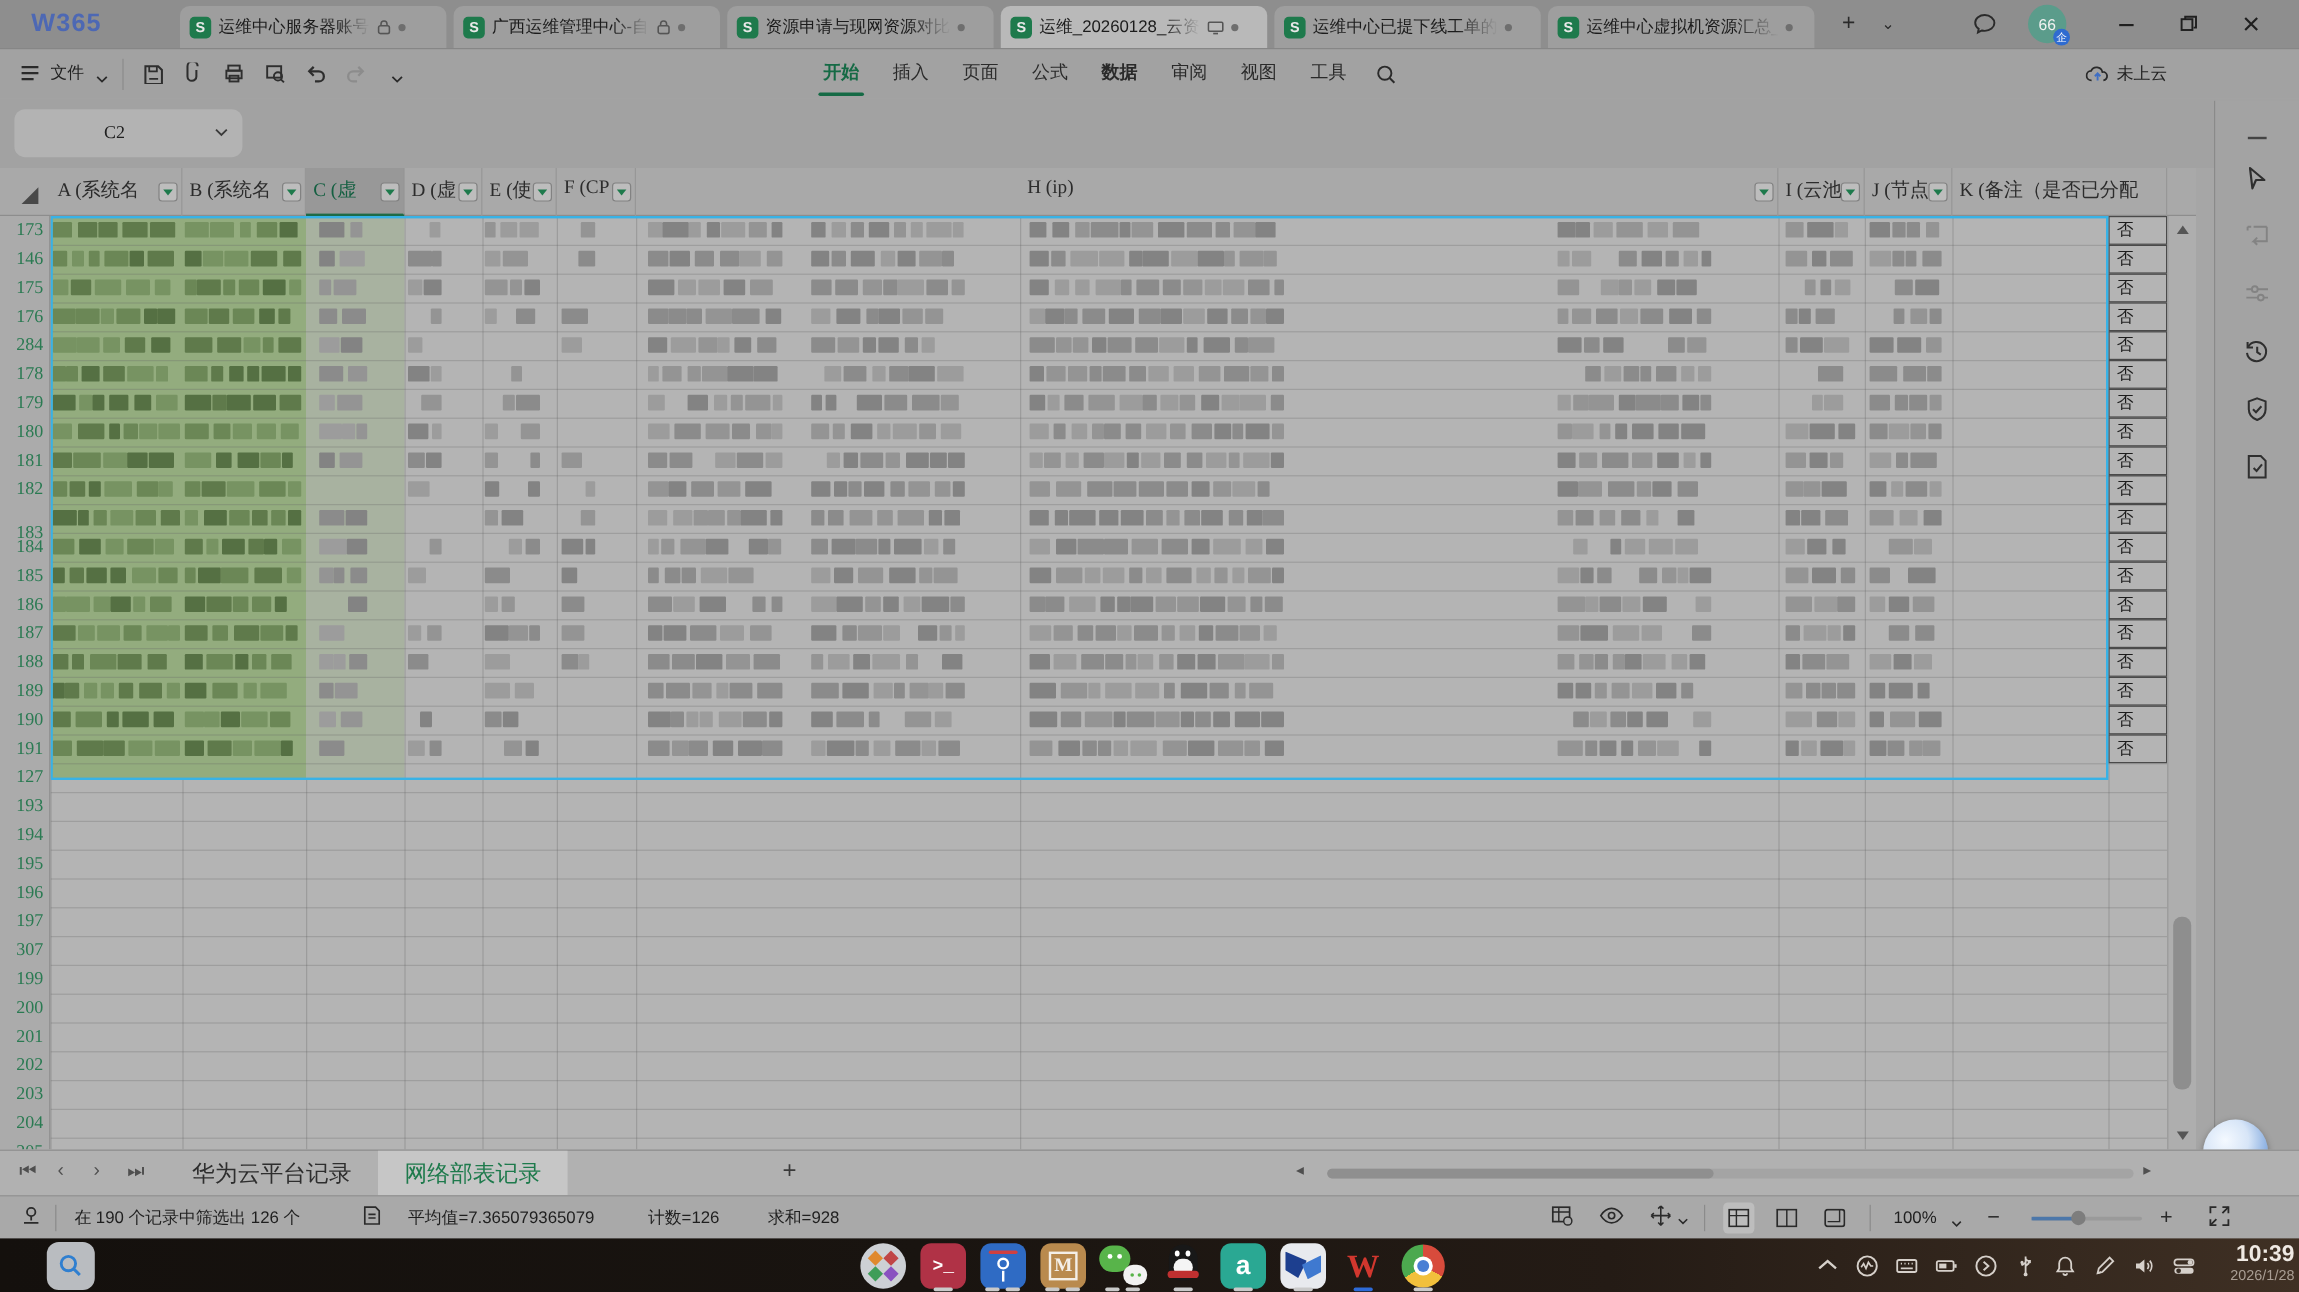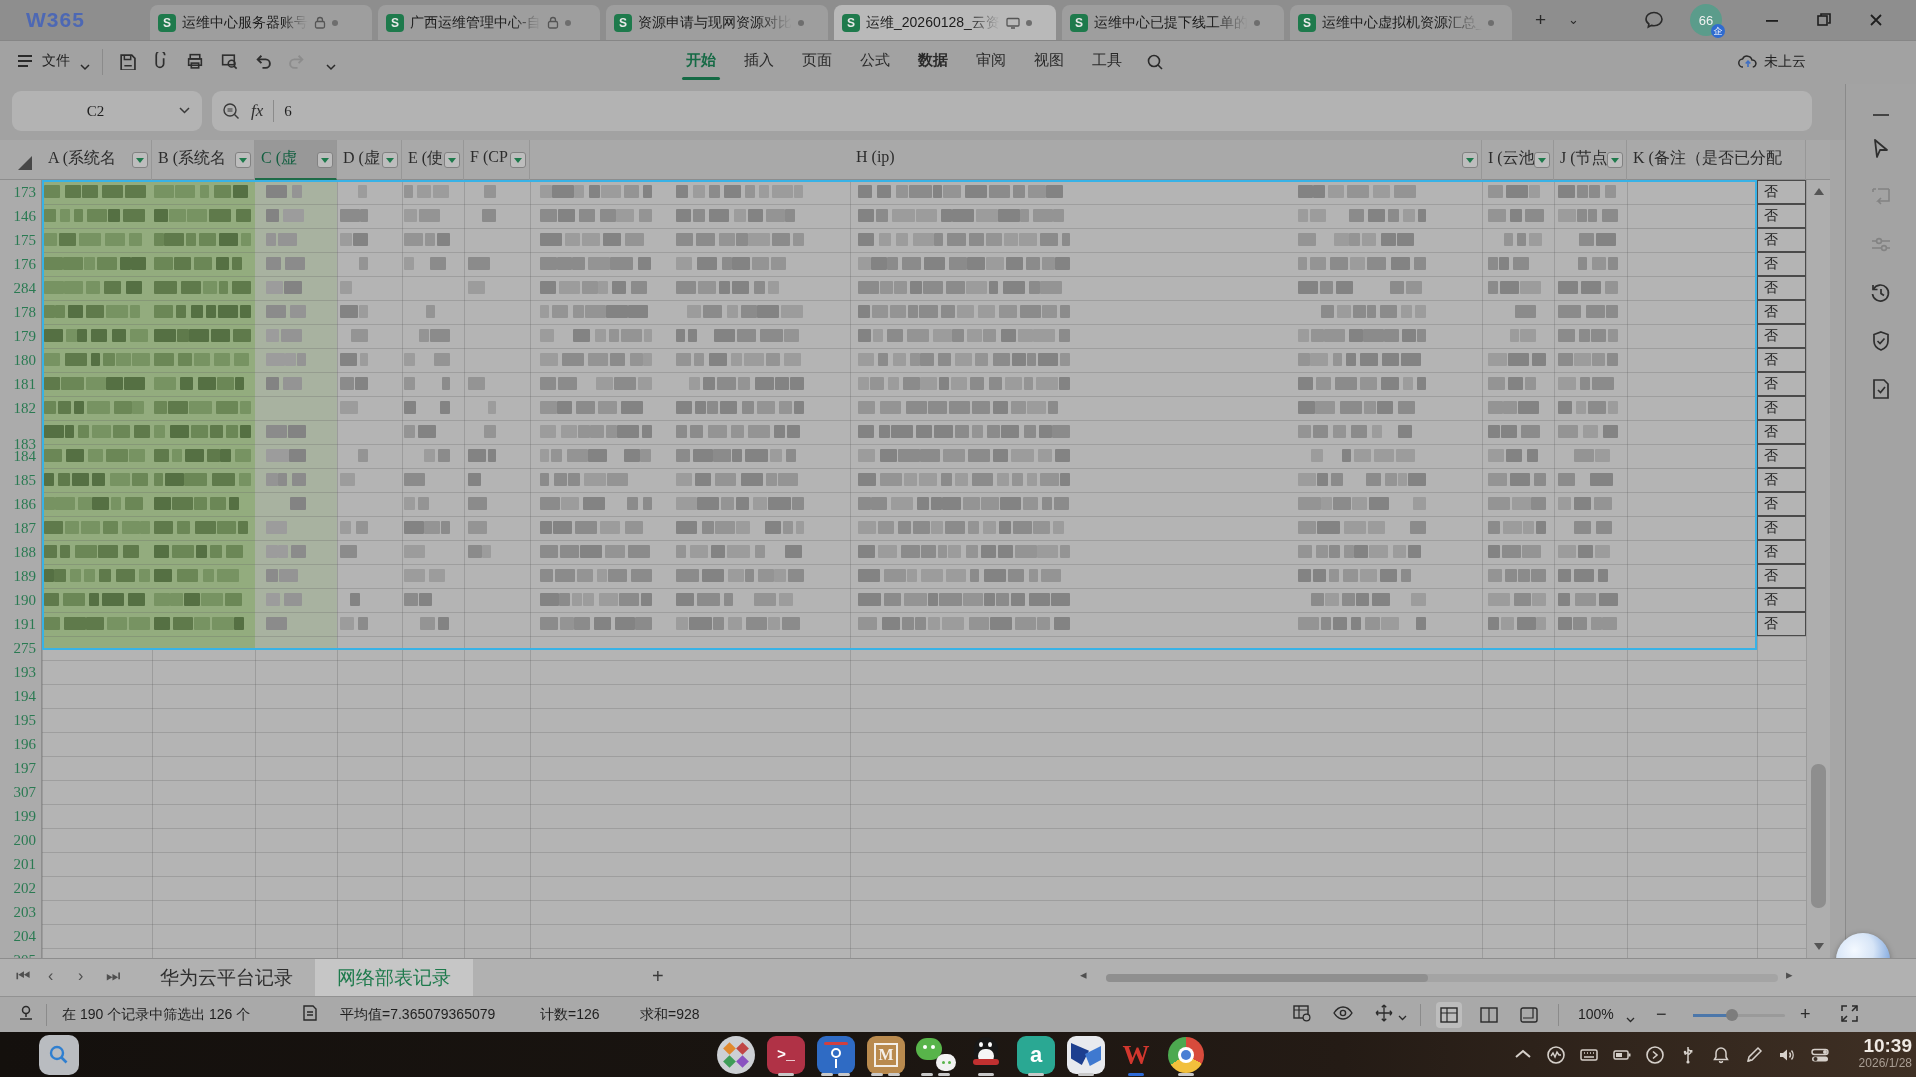--- a/index.html
+++ b/index.html
@@ -285,30 +285,20 @@
       <span>分享</span>
     </div>
   </div>
 
   <div class="abs" id="formulabar">
     <div class="abs ffield" id="namebox">
       <span class="nb-val">C2</span>
       <svg width="11" height="8" style="margin-right:12px;">
           <path d="M1 1l4.5 4.5L10 1" fill="none" stroke="#3a3a3a" stroke-width="1.5"></path>
         </svg>
-    </div>
-    <div class="abs ffield" id="formulafield">
-      <svg width="19" height="19">
-          <circle cx="8" cy="8" r="6" fill="none" stroke="#3a3a3a" stroke-width="1.4"></circle>
-          <path d="M5.5 7h5M5.5 9h5" stroke="#3a3a3a" stroke-width="1.2"></path>
-          <path d="M12.5 12.5l4 4" stroke="#3a3a3a" stroke-width="1.4"></path>
-        </svg>
-      <span class="fx">fx</span>
-      <div class="vdiv" style="height:22px;"></div>
-      <span id="cellvalue">6</span>
     </div>
   </div>
 
   <div class="abs" id="grid">
     <div id="rows">
         <div class="vline" style="left:42px;"></div>
         <div class="vline" style="left:152px;"></div>
         <div class="vline" style="left:255px;"></div>
         <div class="vline" style="left:337px;"></div>
         <div class="vline" style="left:402px;"></div>
@@ -1495,21 +1485,21 @@
         <div class="rownum" style="top:216px;">182</div>
         <div class="rownum" style="top:252px;">183</div>
         <div class="rownum" style="top:264px;">184</div>
         <div class="rownum" style="top:288px;">185</div>
         <div class="rownum" style="top:312px;">186</div>
         <div class="rownum" style="top:336px;">187</div>
         <div class="rownum" style="top:360px;">188</div>
         <div class="rownum" style="top:384px;">189</div>
         <div class="rownum" style="top:408px;">190</div>
         <div class="rownum" style="top:432px;">191</div>
-        <div class="rownum" style="top:456px;">275</div>
+        <div class="rownum" style="top:456px;">127</div>
         <div class="rownum" style="top:480px;">193</div>
         <div class="rownum" style="top:504px;">194</div>
         <div class="rownum" style="top:528px;">195</div>
         <div class="rownum" style="top:552px;">196</div>
         <div class="rownum" style="top:576px;">197</div>
         <div class="rownum" style="top:600px;">307</div>
         <div class="rownum" style="top:624px;">199</div>
         <div class="rownum" style="top:648px;">200</div>
         <div class="rownum" style="top:672px;">201</div>
         <div class="rownum" style="top:696px;">202</div>

